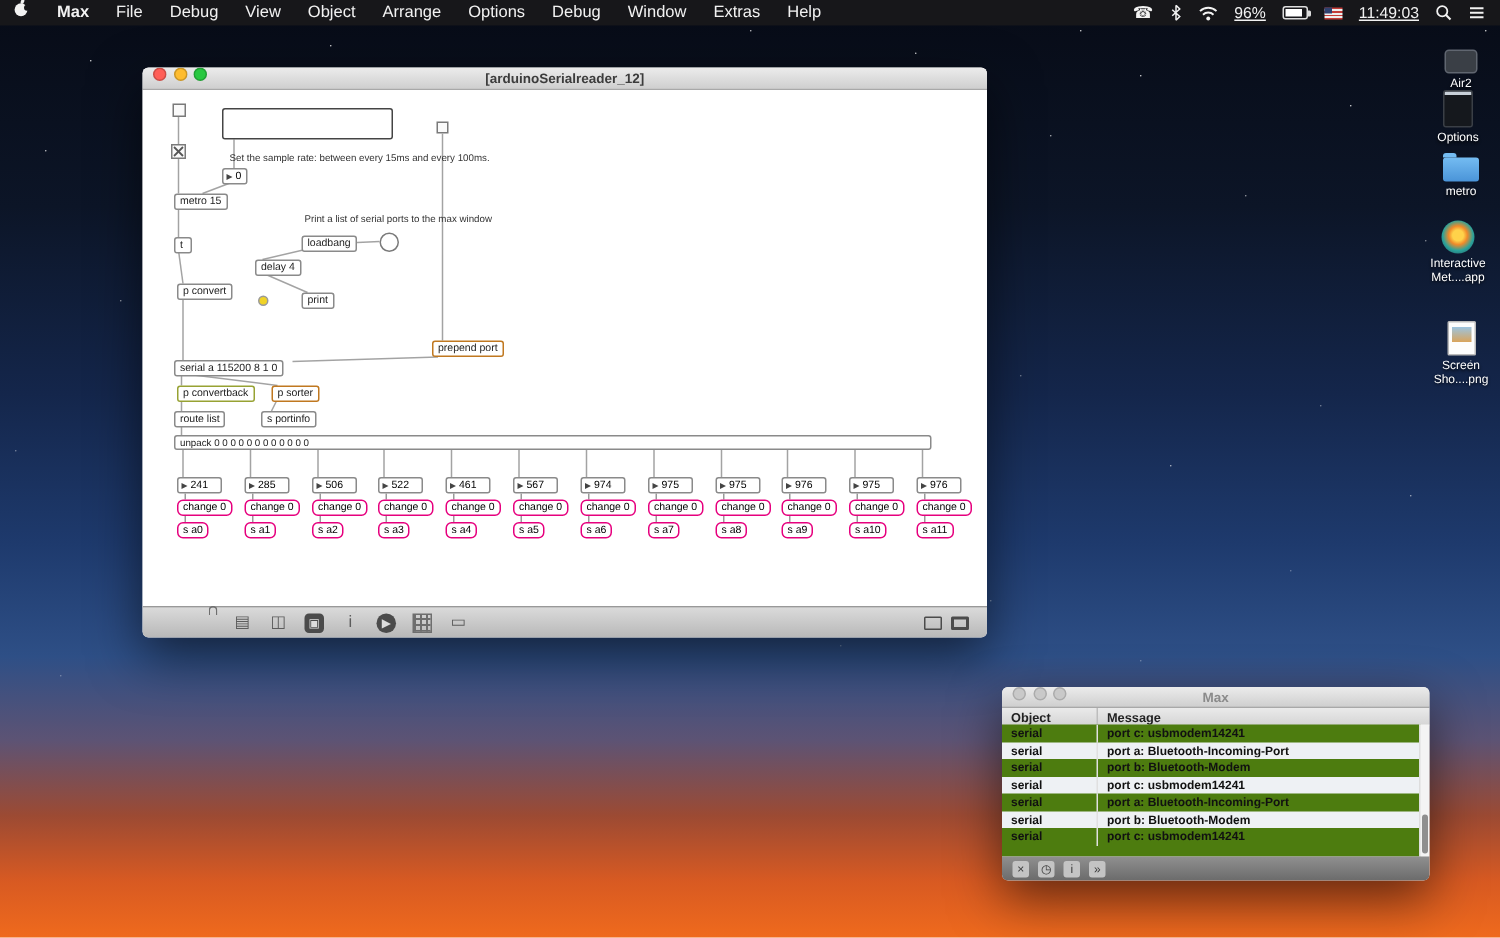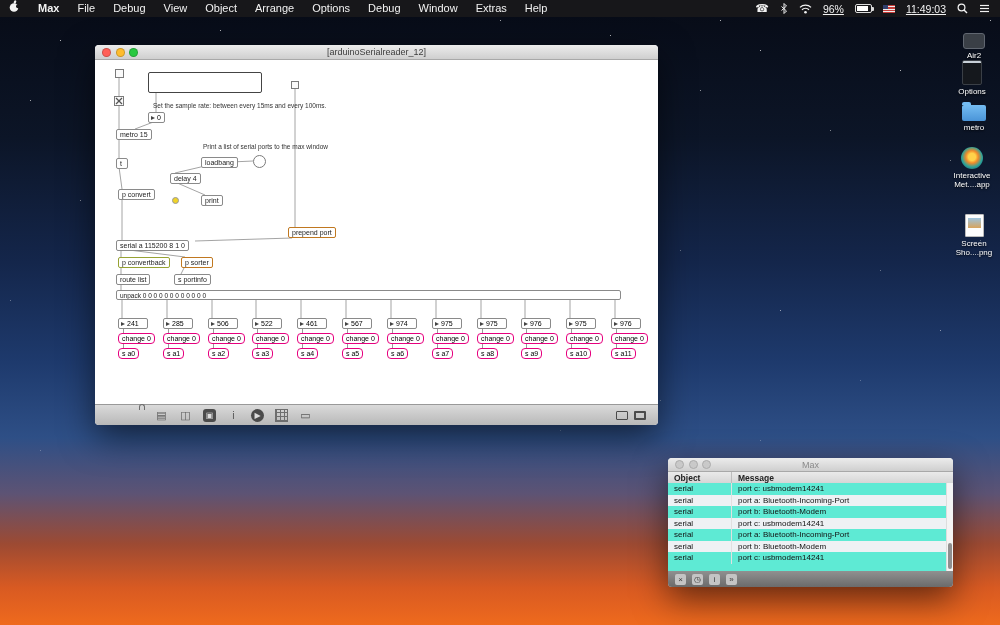--- a/index.html
+++ b/index.html
@@ -40,21 +40,21 @@
   .ic-folder{width:24px;height:16px;background:linear-gradient(#74bcf2,#4a94d8);border-radius:2px;position:relative;}
   .ic-folder::before{content:"";position:absolute;top:-3px;left:0;width:9px;height:3px;background:#74bcf2;border-radius:2px 2px 0 0;}
   .ic-app{width:22px;height:22px;border-radius:50%;
     background:radial-gradient(circle at 50% 45%,#ffd24a 0 22%,#f08a2a 38%,#2aa39b 62%,#24414e 100%);}
   .ic-png{width:17px;height:21px;background:#fdfdfd;border:1px solid #bbb;border-radius:1px;position:relative;}
   .ic-png::before{content:"";position:absolute;left:2px;top:3px;right:2px;height:10px;
     background:linear-gradient(#9cc4e0,#d9a45c);}
   
   .window{position:absolute;background:#fff;border-radius:4px;box-shadow:0 12px 34px rgba(0,0,0,.55);overflow:hidden;z-index:20;}
   .titlebar{height:14px;background:linear-gradient(#ececec,#cfcfcf);border-bottom:1px solid #a8a8a8;
-    display:flex;align-items:center;position:relative;}
+    display:flex;align-items:flex-start;position:relative;font-weight:bold;}
   .title{position:absolute;left:0;right:0;text-align:center;font-size:9px;color:#3c3c3c;line-height:14px;}
   .lights{display:flex;gap:4.5px;margin-left:7px;z-index:2;}
   .light{width:7px;height:7px;border-radius:50%;border:.5px solid rgba(0,0,0,.2);}
   .l-red{background:#ff5f57;}.l-yel{background:#febc2e;}.l-grn{background:#28c840;}
   .l-dim{background:#c9c9c9;border-color:#ababab;}
   
   .patcher{left:95px;top:45px;width:563px;height:380px;}
   .canvas{position:absolute;top:15px;left:0;right:0;bottom:20px;background:#fff;}
   .cords{position:absolute;inset:0;pointer-events:none;}
   .obj{position:absolute;background:#fff;border:1px solid #8a8a8a;border-radius:2px;font-size:7px;line-height:9px;
@@ -90,21 +90,21 @@
   .tb-right{margin-left:auto;display:flex;gap:6px;}
   .vrect{width:12px;height:9px;border:1.5px solid #4b4b4b;border-radius:1px;box-sizing:border-box;}
   .vrect.thick{border-width:2.5px;}
   
   .console{left:668px;top:458px;width:285px;height:129px;background:#ececec;}
   .console .titlebar{height:13px;}
   .chead{display:grid;grid-template-columns:64px 1fr;height:12px;background:linear-gradient(#eaeaea,#d4d4d4);
     border-bottom:1px solid #b5b5b5;font-size:8.5px;font-weight:bold;color:#222;align-items:center;}
   .chead span{padding-left:6px;}
   .chead span:first-child{border-right:1px solid #bdbdbd;height:100%;line-height:12px;box-sizing:border-box;}
-  .crows{position:absolute;top:25px;left:0;right:6px;bottom:16px;overflow:hidden;background:#5eead4;}
+  .crows{position:absolute;top:25px;left:0;right:6px;bottom:16px;overflow:hidden;background:#4d7c0f;font-weight:bold;}
   .crow{display:grid;grid-template-columns:64px 1fr;height:11.5px;font-size:8px;color:#111;align-items:center;}
   .crow:nth-child(even){background:#eef1f4;}
   .crow span{padding-left:6px;white-space:nowrap;overflow:hidden;}
   .crow span:first-child{border-right:1px solid #e0e0e0;height:100%;line-height:11.5px;box-sizing:border-box;}
   .cscroll{position:absolute;right:0;top:25px;bottom:16px;width:6px;background:#f4f4f4;border-left:1px solid #ddd;}
   .cthumb{position:absolute;bottom:2px;left:1px;width:4px;height:26px;background:#8f8f8f;border-radius:2px;}
   .cfoot{position:absolute;left:0;right:0;bottom:0;height:16px;background:linear-gradient(#909090,#6b6b6b);
     display:flex;align-items:center;gap:6px;padding:0 7px;}
   .cicon{width:11px;height:11px;border-radius:2px;background:#c4c4c4;color:#3a3a3a;font-size:8px;line-height:11px;text-align:center;}
 </style>

